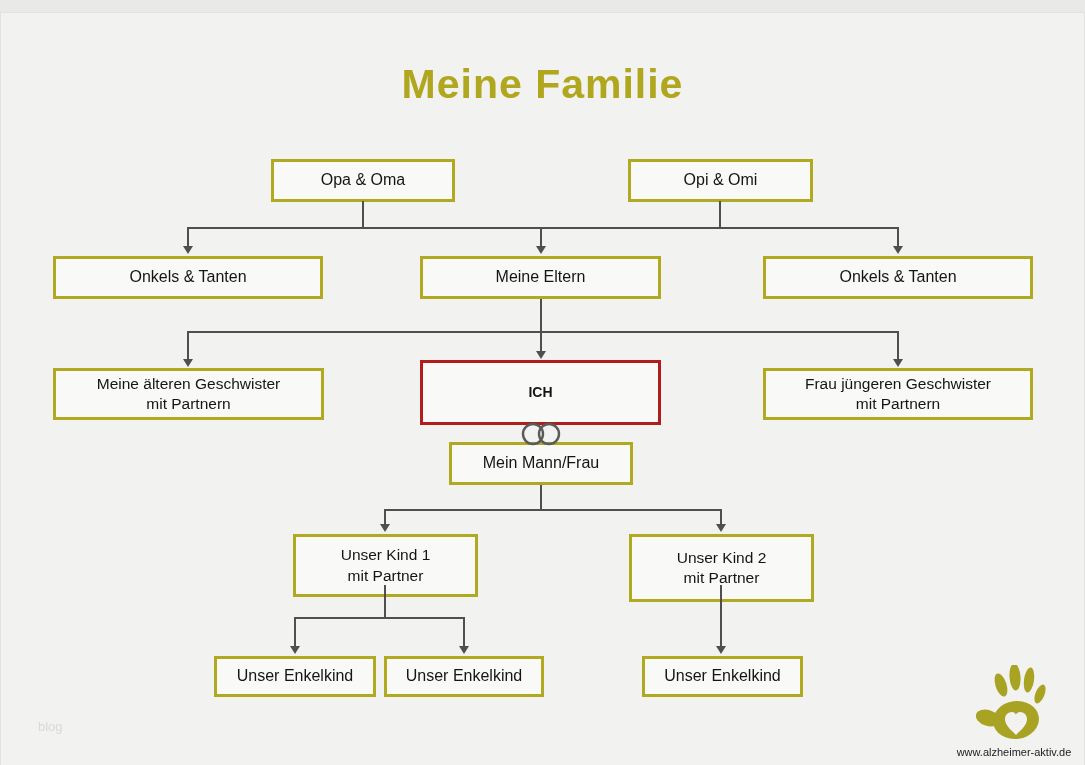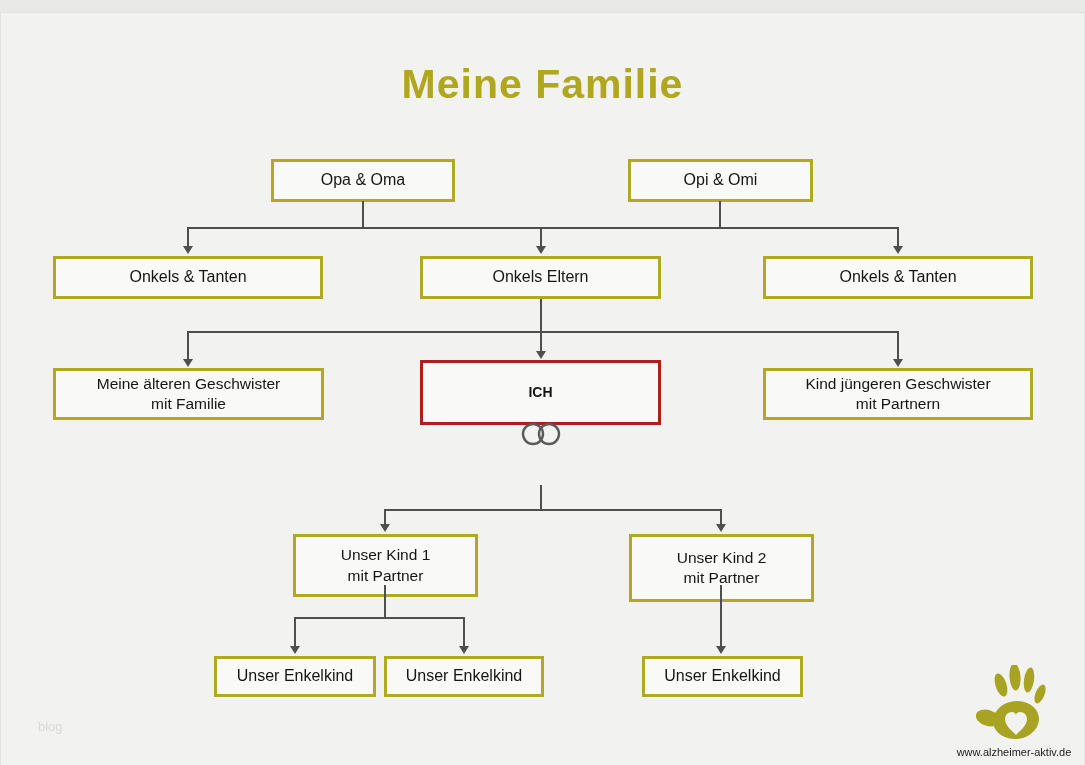--- a/index.html
+++ b/index.html
@@ -67,42 +67,43 @@
   <div class="v" style="left:718px;top:188px;height:28px"></div>
   <div class="h" style="left:186px;top:214px;width:712px"></div>
   <div class="v" style="left:186px;top:216px;height:17px"></div>
   <div class="arr" style="left:182px;top:233px"></div>
   <div class="v" style="left:539px;top:216px;height:17px"></div>
   <div class="arr" style="left:535px;top:233px"></div>
   <div class="v" style="left:896px;top:216px;height:17px"></div>
   <div class="arr" style="left:892px;top:233px"></div>
 
   <div class="node" style="left:52px;top:243px;width:270px;height:43px">Onkels &amp; Tanten</div>
-  <div class="node" style="left:419px;top:243px;width:241px;height:43px">Onkels Eltern</div>
+  <div class="node" style="left:419px;top:243px;width:241px;height:43px">Meine Eltern</div>
   <div class="node" style="left:762px;top:243px;width:270px;height:43px">Onkels &amp; Tanten</div>
 
   <div class="v" style="left:539px;top:286px;height:52px"></div>
   <div class="arr" style="left:535px;top:338px"></div>
   <div class="h" style="left:186px;top:318px;width:712px"></div>
   <div class="v" style="left:186px;top:320px;height:26px"></div>
   <div class="arr" style="left:182px;top:346px"></div>
   <div class="v" style="left:896px;top:320px;height:26px"></div>
   <div class="arr" style="left:892px;top:346px"></div>
 
   <div class="node small" style="left:52px;top:355px;width:271px;height:52px">Meine älteren Geschwister
-mit Familie</div>
+mit Partnern</div>
   <div class="node red" style="left:419px;top:347px;width:241px;height:65px">ICH</div>
-  <div class="node small" style="left:762px;top:355px;width:270px;height:52px">Kind jüngeren Geschwister
+  <div class="node small" style="left:762px;top:355px;width:270px;height:52px">Frau jüngeren Geschwister
 mit Partnern</div>
 
   <svg class="rings" width="46" height="28" viewBox="0 0 46 28">
     <circle cx="15" cy="14" r="10" fill="none" stroke="#5a5a5a" stroke-width="2.4"></circle>
     <circle cx="31" cy="14" r="10" fill="none" stroke="#5a5a5a" stroke-width="2.4"></circle>
   </svg>
 
+  <div class="node" style="left:448px;top:429px;width:184px;height:43px">Mein Mann/Frau</div>
 
   <div class="v" style="left:539px;top:472px;height:26px"></div>
   <div class="h" style="left:383px;top:496px;width:338px"></div>
   <div class="v" style="left:383px;top:498px;height:13px"></div>
   <div class="arr" style="left:379px;top:511px"></div>
   <div class="v" style="left:719px;top:498px;height:13px"></div>
   <div class="arr" style="left:715px;top:511px"></div>
 
   <div class="node small" style="left:292px;top:521px;width:185px;height:63px">Unser Kind 1
 mit Partner</div>

